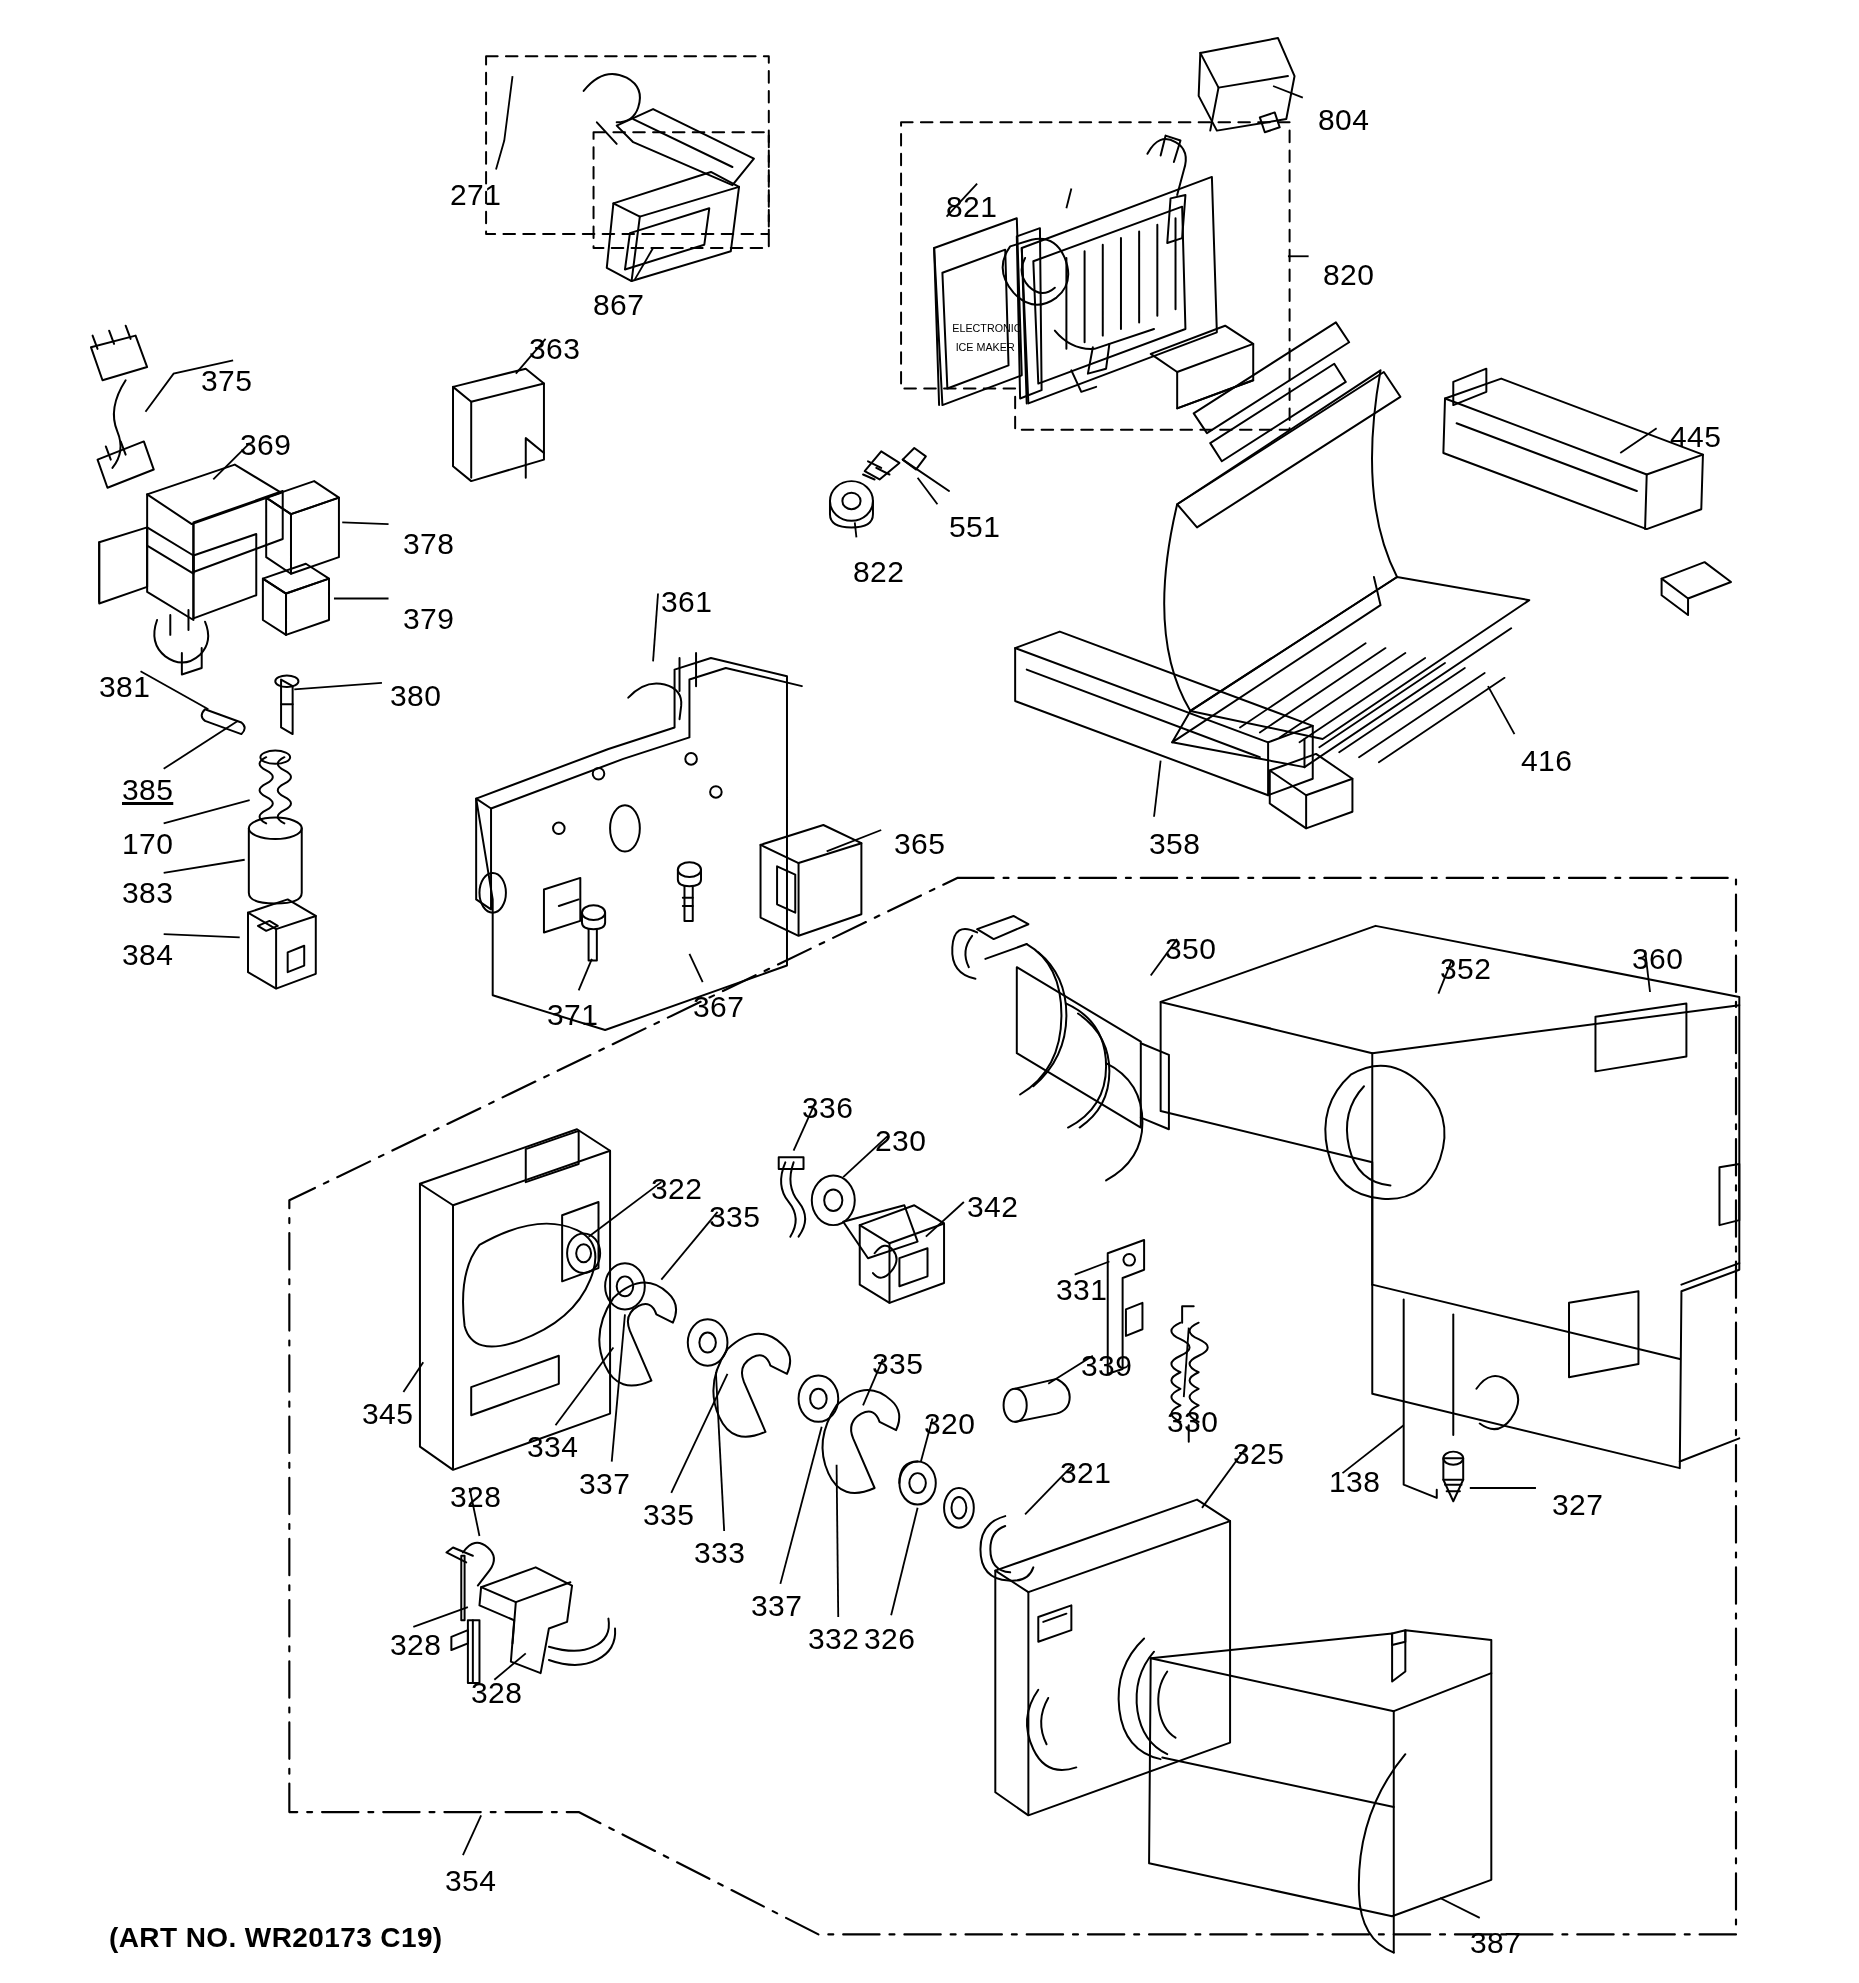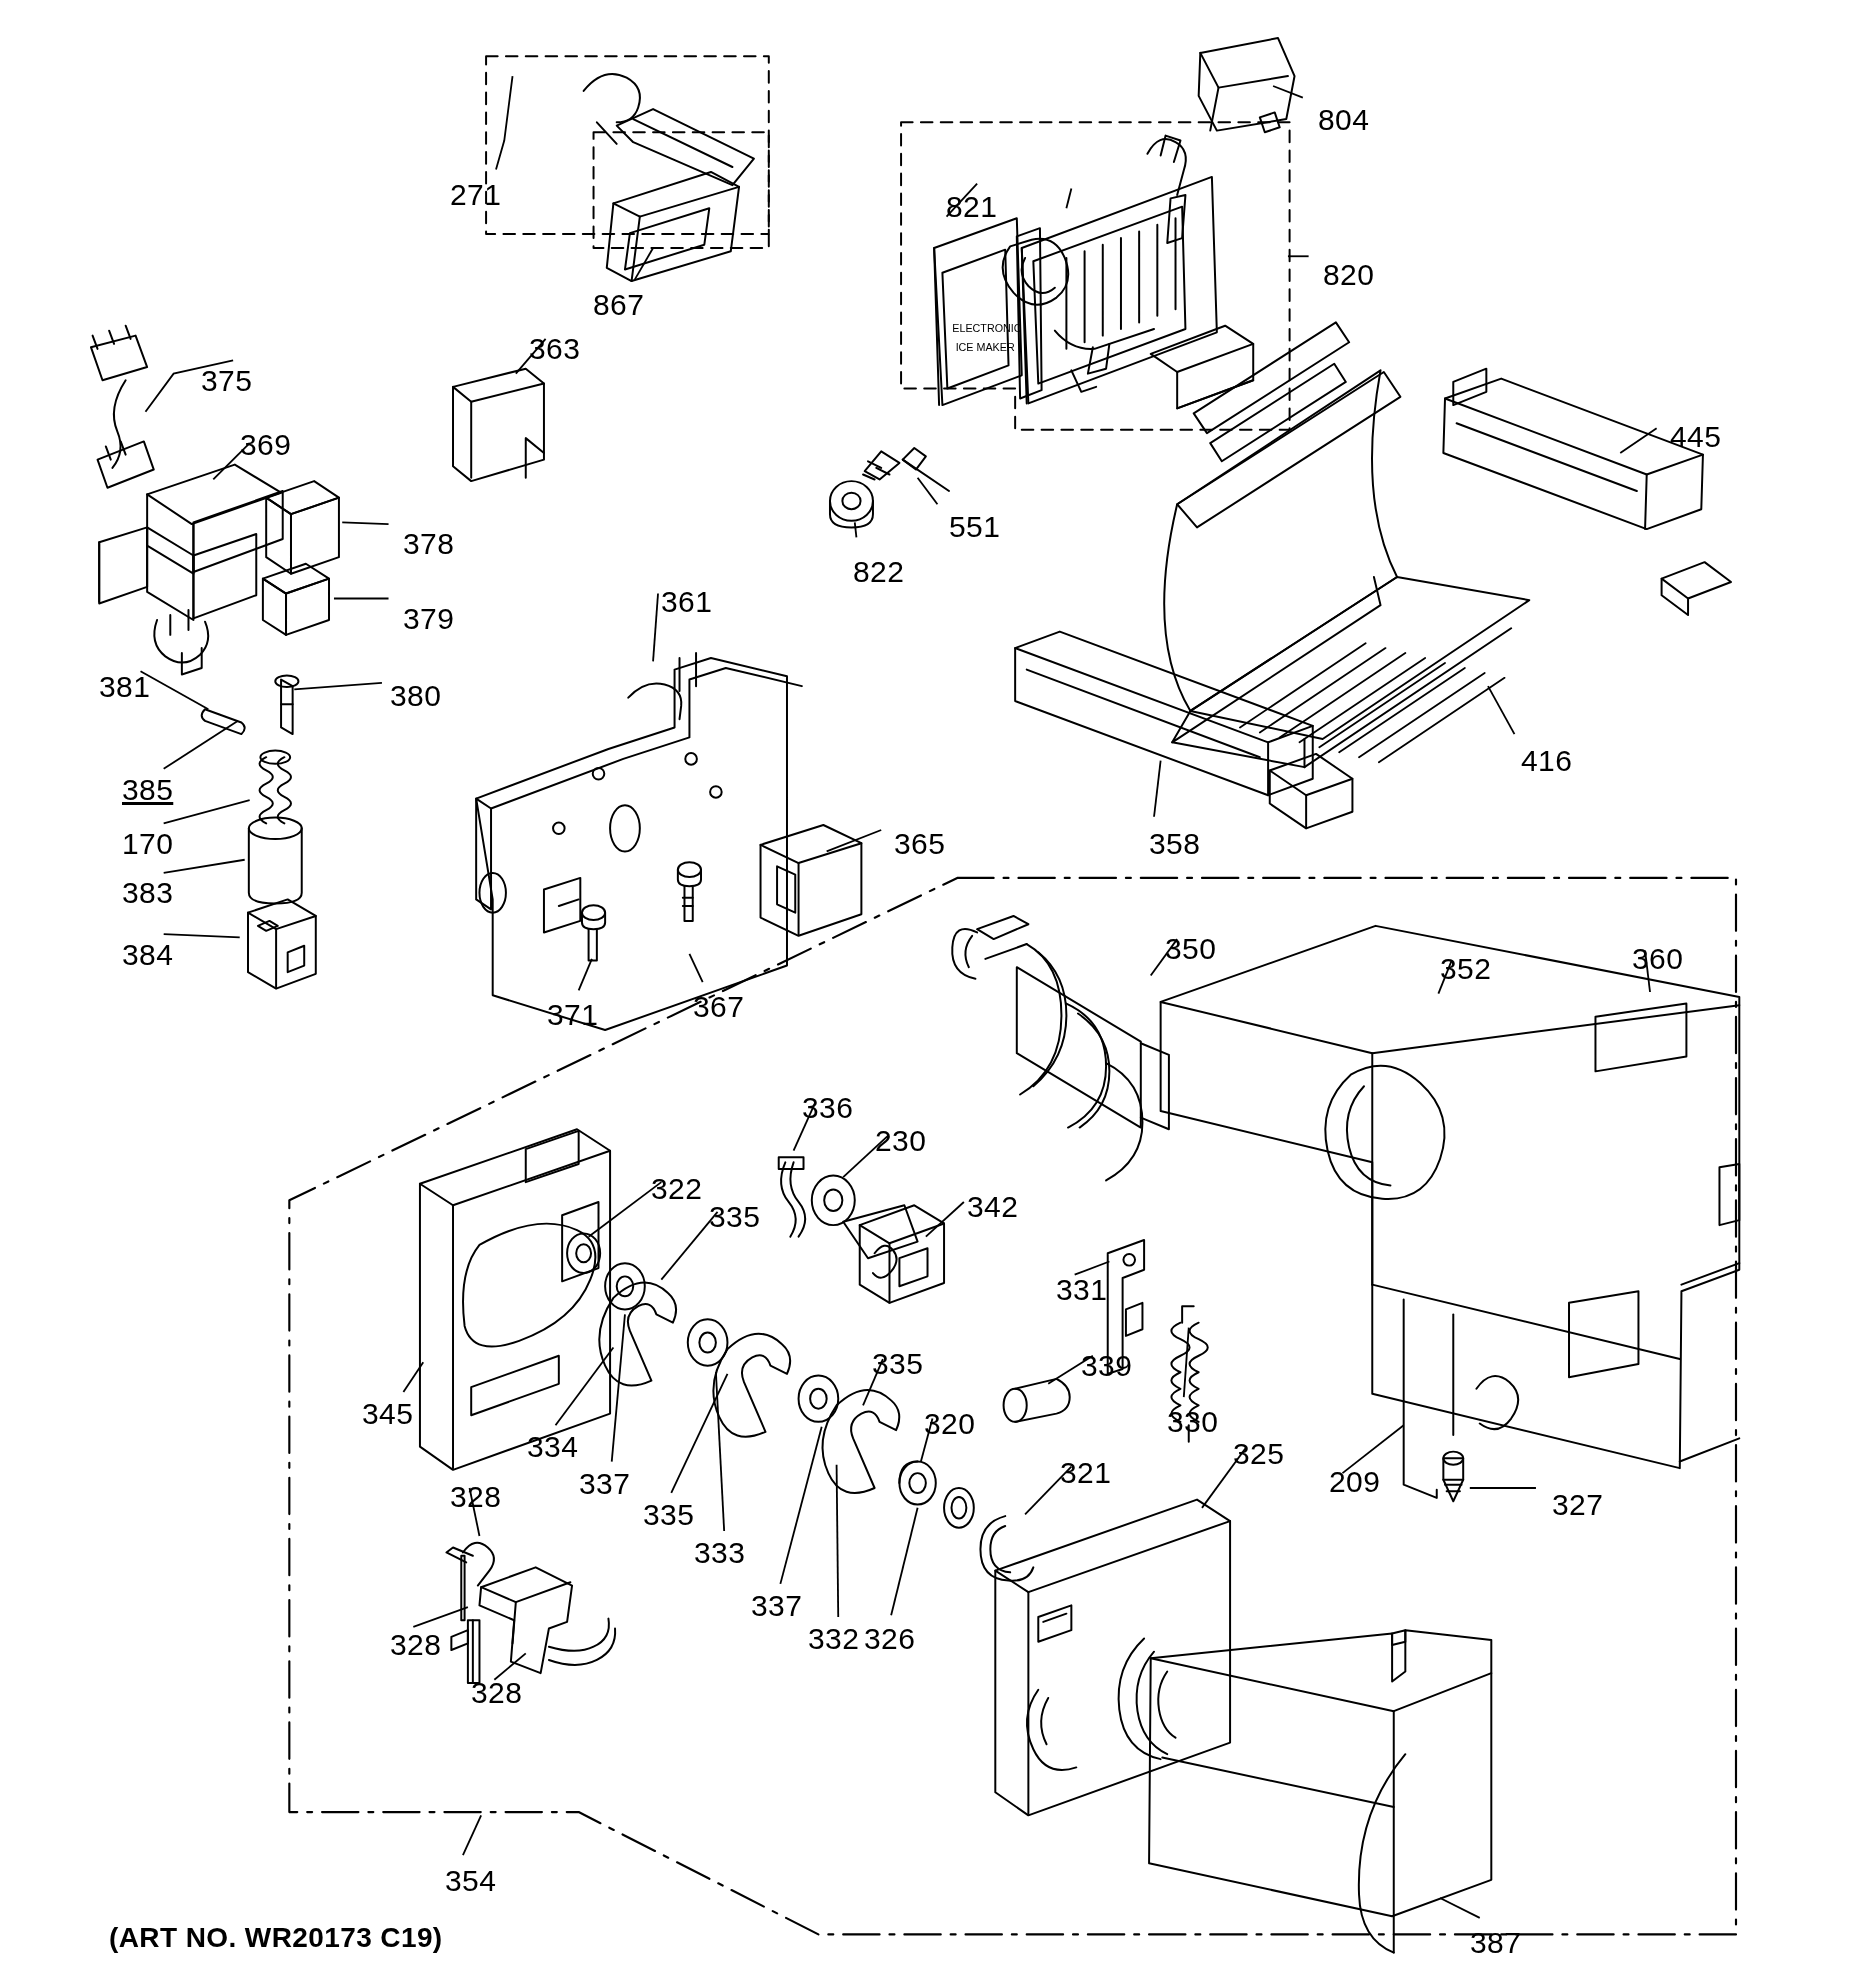--- a/index.html
+++ b/index.html
@@ -538,21 +538,21 @@
   <div class="callout" style="left:694px;top:1536px;">333</div>
   <div class="callout" style="left:872px;top:1347px;">335</div>
   <div class="callout" style="left:751px;top:1589px;">337</div>
   <div class="callout" style="left:808px;top:1622px;">332</div>
   <div class="callout" style="left:924px;top:1407px;">320</div>
   <div class="callout" style="left:864px;top:1622px;">326</div>
   <div class="callout" style="left:1081px;top:1349px;">339</div>
   <div class="callout" style="left:1167px;top:1405px;">330</div>
   <div class="callout" style="left:1060px;top:1456px;">321</div>
   <div class="callout" style="left:1233px;top:1437px;">325</div>
-  <div class="callout" style="left:1329px;top:1465px;">209</div>
+  <div class="callout" style="left:1329px;top:1465px;">138</div>
   <div class="callout" style="left:1552px;top:1488px;">327</div>
   <div class="callout" style="left:450px;top:1480px;">328</div>
   <div class="callout" style="left:390px;top:1628px;">328</div>
   <div class="callout" style="left:471px;top:1676px;">328</div>
   <div class="callout" style="left:445px;top:1864px;">354</div>
   <div class="callout" style="left:1470px;top:1926px;">387</div>
 
   <div class="artno">(ART NO. WR20173 C19)</div>
 
 </div>

